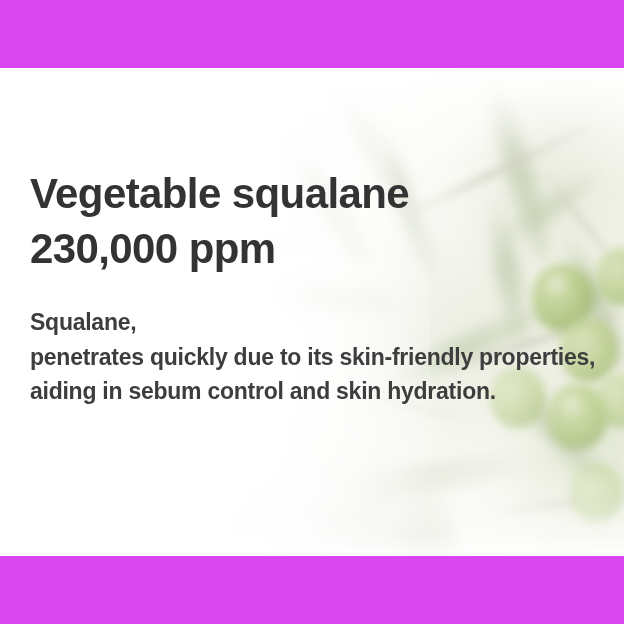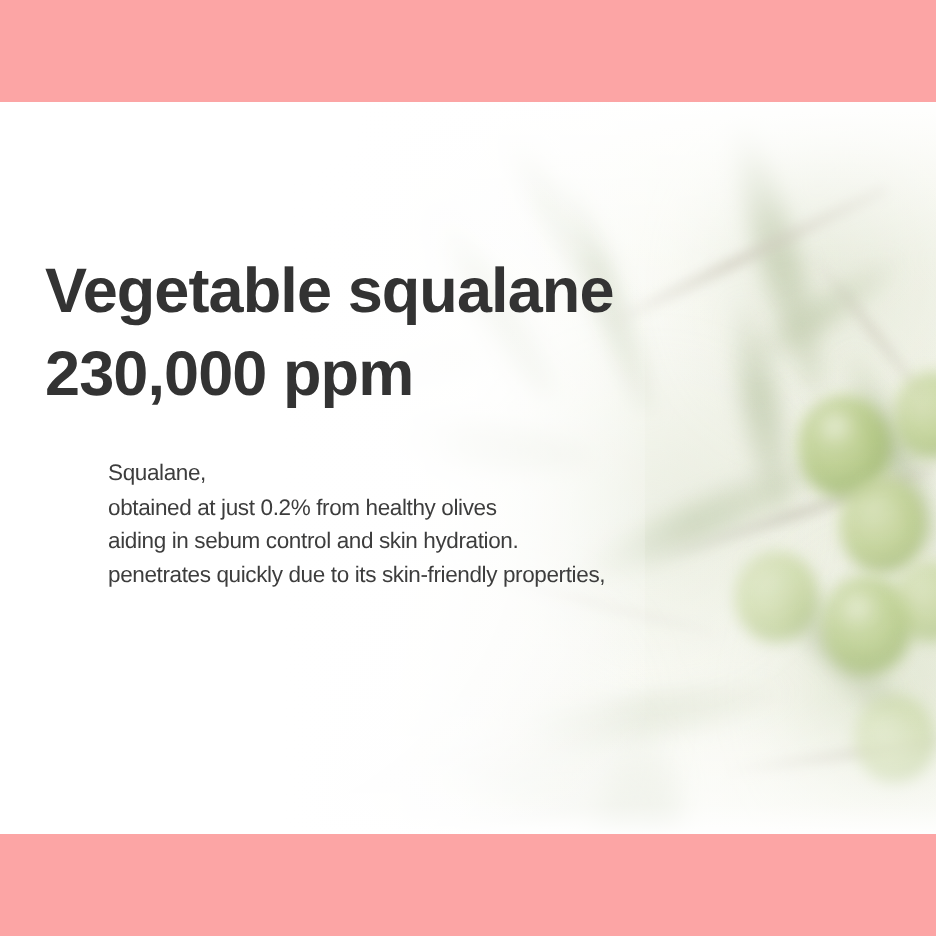--- a/index.html
+++ b/index.html
@@ -14,21 +14,21 @@
   body {
     font-family: "Liberation Sans", sans-serif;
     overflow: hidden;
     position: relative;
   }
 
   #banner {
     position: relative;
     width: 624px;
     height: 624px;
-    background: #fca5a5;
+    background: #d946ef;
     overflow: hidden;
   }
 
   
   #photo {
     position: absolute;
     left: 0;
     top: 68px;
     width: 624px;
     height: 488px;
@@ -134,27 +134,26 @@
   }
 
   #body-copy {
     position: absolute;
     left: 30px;
     top: 305px;
     width: 590px;
   }
 
   .body-line {
-    font-size: 15px;
-    font-weight: normal;
+    font-size: 23px;
+    font-weight: bold;
     line-height: 1.50;
     letter-spacing: -0.25px;
     color: #3d3d3d;
     white-space: nowrap;
-    margin-left: 42px;
   }
 </style>
 </head>
 <body>
 
 <div id="banner">
 
   <div id="photo">
 
     <div class="wash"></div>
@@ -282,19 +281,18 @@
 
   <div id="content">
 
     <div id="headline">
       <div class="headline-line">Vegetable squalane</div>
       <div class="headline-line">230,000 ppm</div>
     </div>
 
     <div id="body-copy">
       <div class="body-line">Squalane,</div>
-      <div class="body-line">obtained at just 0.2% from healthy olives</div>
+      <div class="body-line">penetrates quickly due to its skin-friendly properties,</div>
       <div class="body-line">aiding in sebum control and skin hydration.</div>
-      <div class="body-line">penetrates quickly due to its skin-friendly properties,</div>
     </div>
 
   </div>
 </div>
 
 </body></html>

